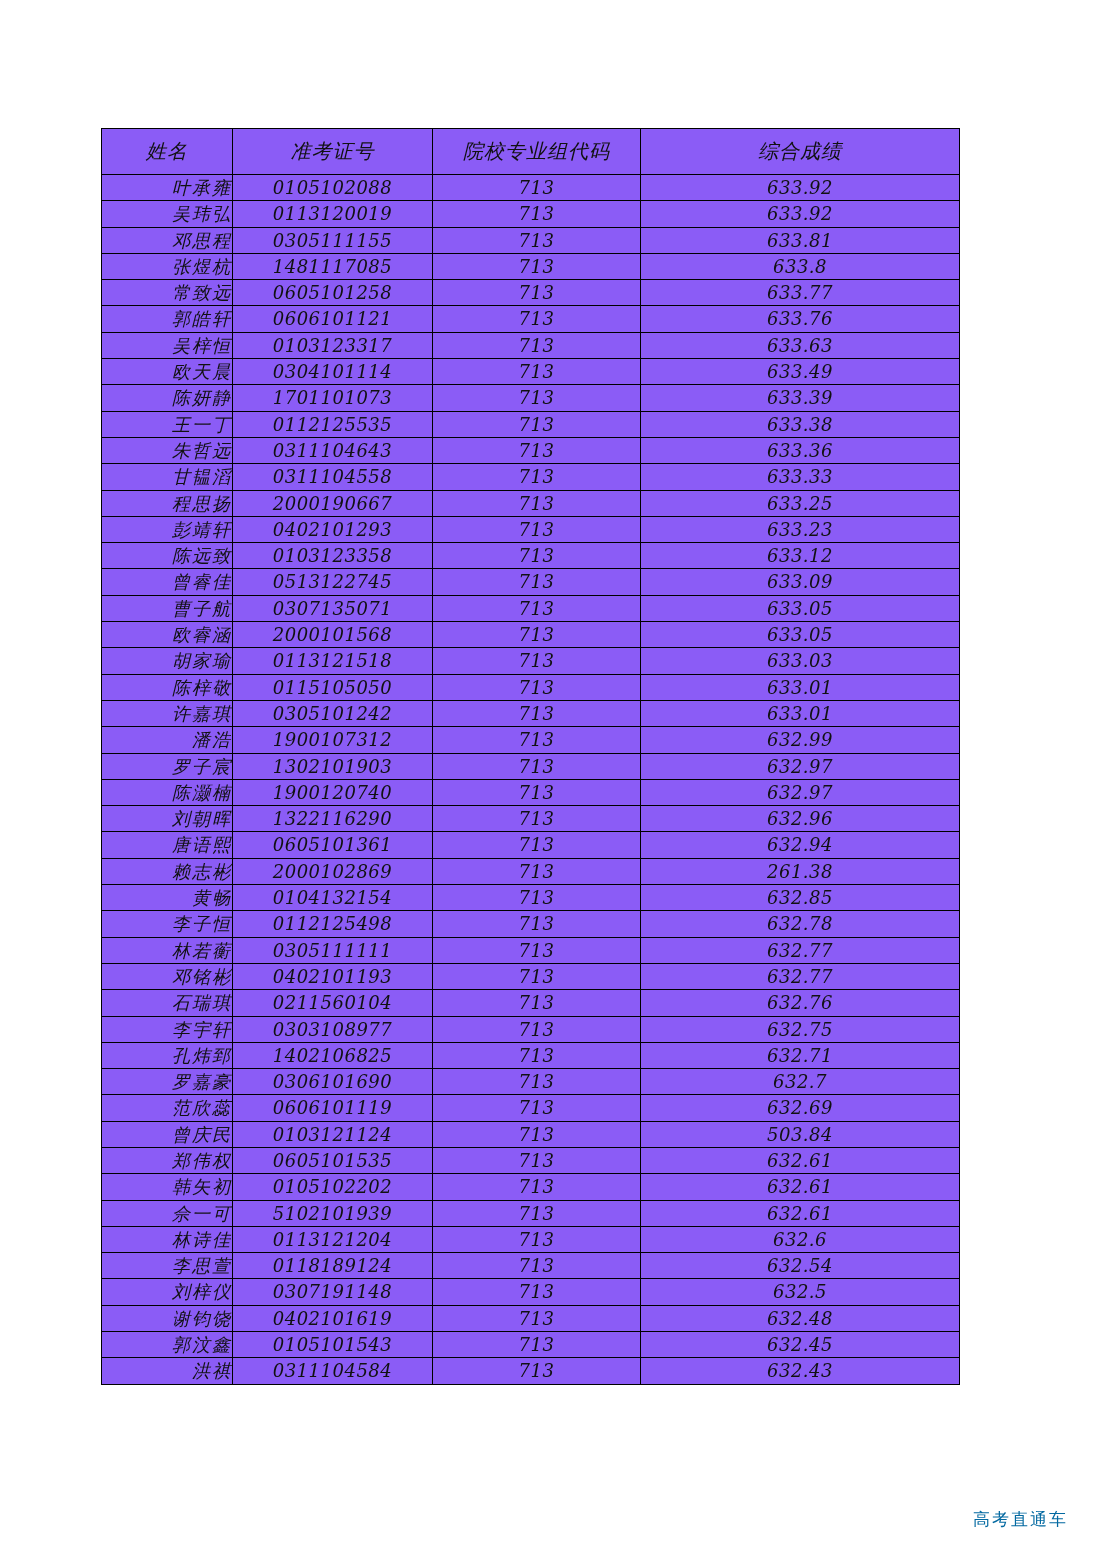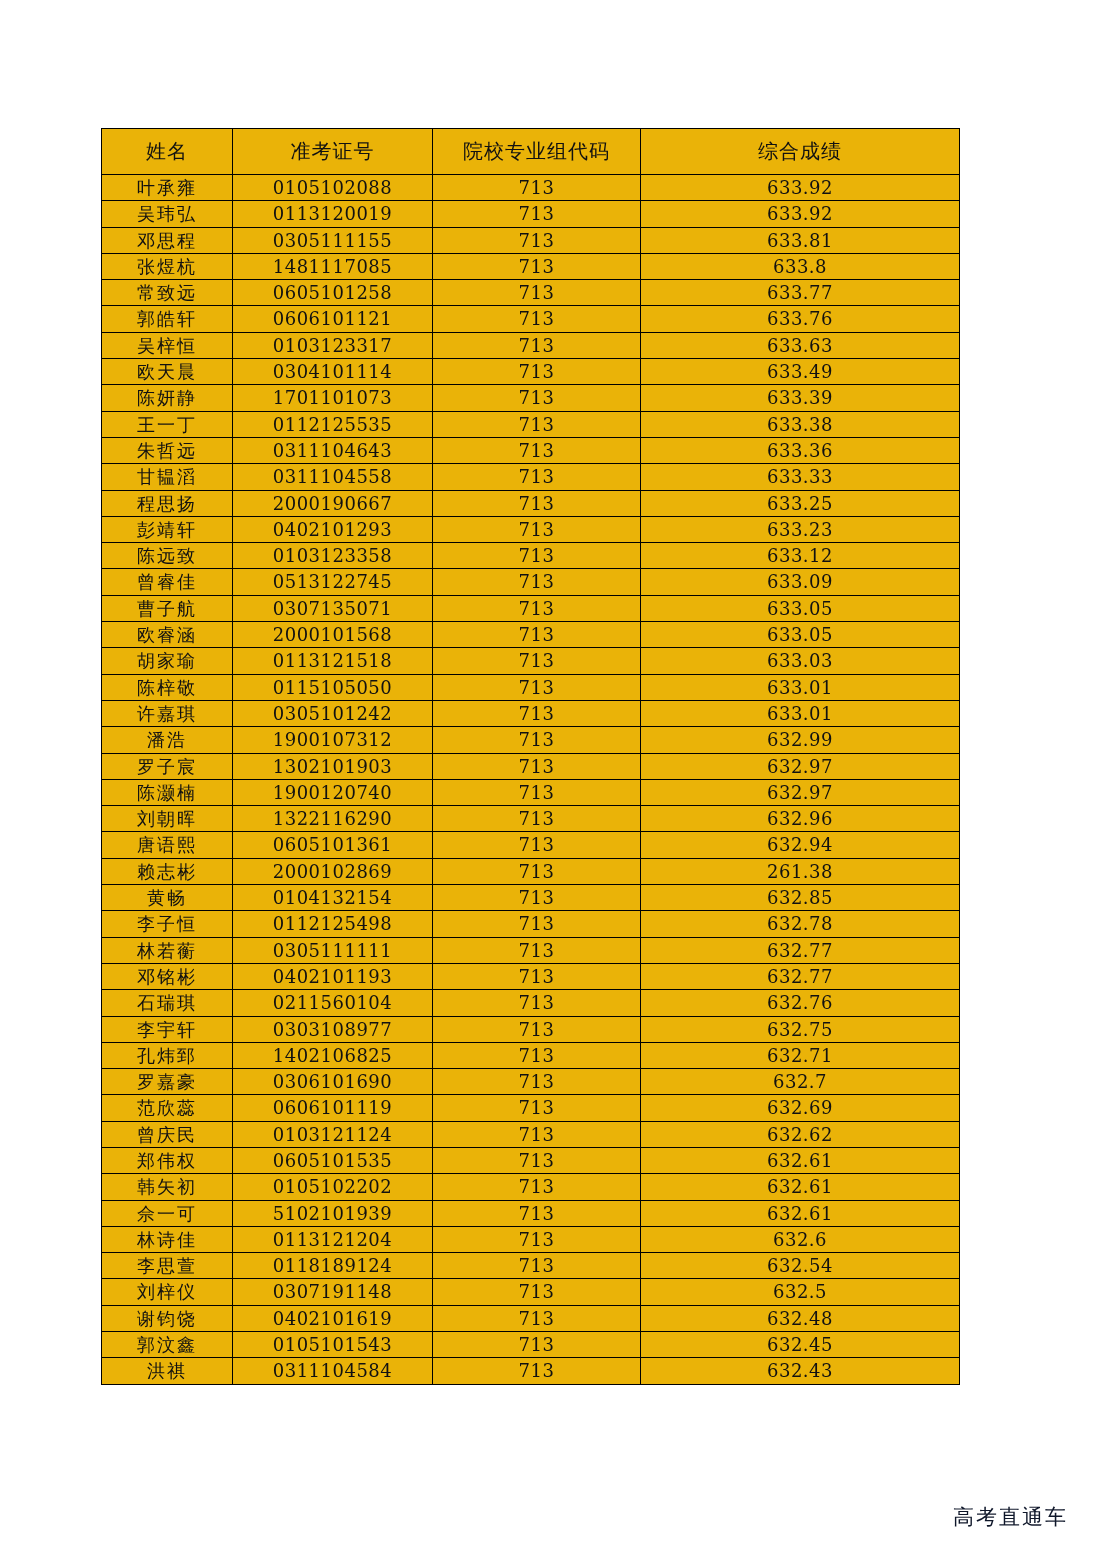--- a/index.html
+++ b/index.html
@@ -24,21 +24,22 @@
     height: 1559px;
   }
 
   #score-table {
     position: absolute;
     left: 101px;
     top: 128px;
     width: 858px;
     border-collapse: collapse;
     table-layout: fixed;
-    background: #eab308;
+    background: #8b5cf6;
+    font-style: italic;
   }
 
   #score-table col.c-name  { width: 131px; }
   #score-table col.c-ticket{ width: 200px; }
   #score-table col.c-group { width: 208px; }
   #score-table col.c-score { width: 319px; }
 
   #score-table th,
   #score-table td {
     border: 1px solid #000000;
@@ -58,35 +59,36 @@
   }
 
   #score-table tbody td {
     height: 25.3px;
     line-height: 25.3px;
     font-size: 18px;
   }
 
   #score-table tbody td.col-name {
     letter-spacing: 2px;
+    text-align: right;
   }
 
   #score-table tbody td.col-ticket,
   #score-table tbody td.col-group,
   #score-table tbody td.col-score {
     font-family: "DejaVu Serif", "Liberation Serif", serif;
     letter-spacing: 0.5px;
   }
 
   #watermark {
     position: absolute;
     right: 34px;
     bottom: 28px;
-    font-size: 21px;
-    color: #0f172a;
+    font-size: 17px;
+    color: #0369a1;
     font-family: Liberation Sans, sans-serif;
     letter-spacing: 2px;
     user-select: none;
   }
 </style>
 </head>
 <body>
 
 <div id="page">
 
@@ -319,21 +321,21 @@
         <tr>
           <td class="col-name">范欣蕊</td>
           <td class="col-ticket">0606101119</td>
           <td class="col-group">713</td>
           <td class="col-score">632.69</td>
         </tr>
         <tr>
           <td class="col-name">曾庆民</td>
           <td class="col-ticket">0103121124</td>
           <td class="col-group">713</td>
-          <td class="col-score">632.62</td>
+          <td class="col-score">503.84</td>
         </tr>
         <tr>
           <td class="col-name">郑伟权</td>
           <td class="col-ticket">0605101535</td>
           <td class="col-group">713</td>
           <td class="col-score">632.61</td>
         </tr>
         <tr>
           <td class="col-name">韩矢初</td>
           <td class="col-ticket">0105102202</td>

